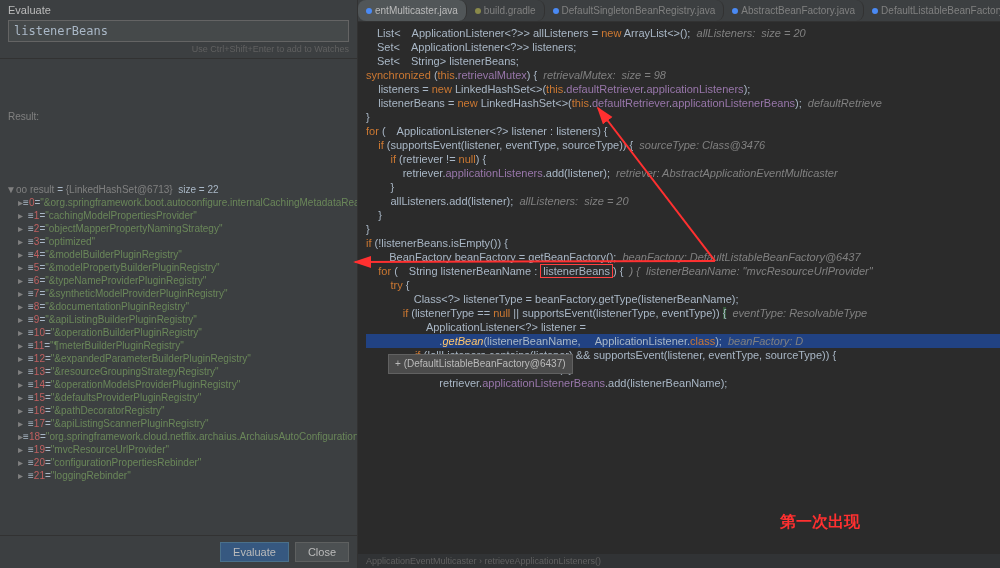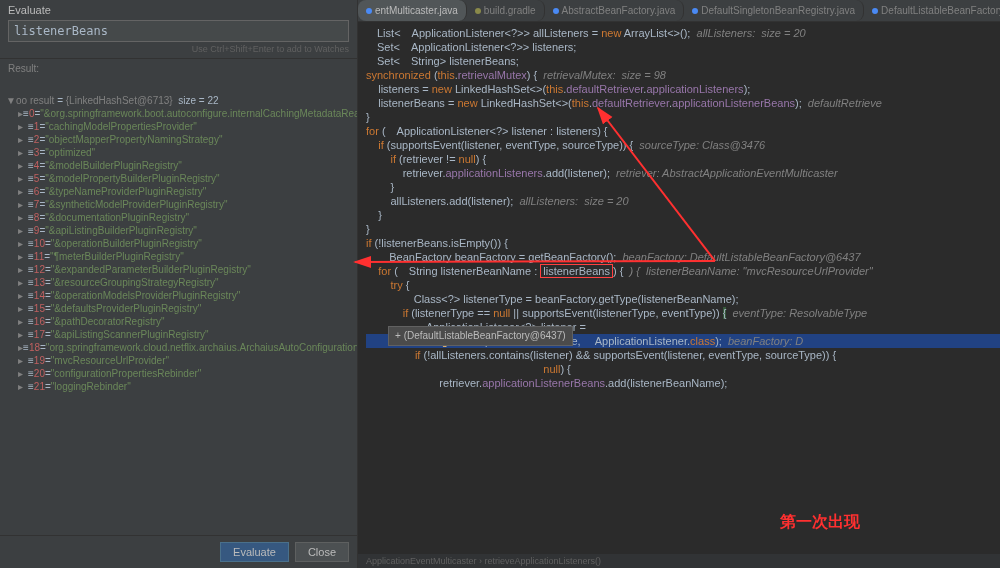--- a/index.html
+++ b/index.html
@@ -1,25 +1,25 @@
 <!DOCTYPE html>
 <html><head>
 <meta charset="utf-8">
 <style>
 *{margin:0;padding:0;box-sizing:border-box;font-family:'Segoe UI',Arial,sans-serif;}
 body{background:#2b2b2b;color:#a9b7c6;font-size:11px;width:1000px;height:568px;overflow:hidden;position:relative;}
 .container{display:flex;height:100%;}
-.left-panel{width:358px;background:#3c3f41;border-right:1px solid #323232;display:flex;flex-direction:column;}
+.left-panel{width:358px;background:#3c3f41;border-right:1px solid #323232;display:flex;flex-direction:column;gap:48px;}
 .right-panel{flex:1;background:#2b2b2b;display:flex;flex-direction:column;}
 .eval-header{padding:4px 8px;background:#3c3f41;border-bottom:1px solid #323232;font-size:11px;}
 .eval-title{color:#bbbbbb;margin-bottom:2px;}
 .expr-label{color:#808080;font-size:10px;margin-top:3px;}
 .expr-input{background:#45494a;border:1px solid #646464;color:#a9b7c6;padding:3px 5px;width:100%;margin-top:2px;font-size:12px;font-family:monospace;}
 .hint{color:#606060;font-size:9px;text-align:right;margin-top:2px;}
-.result-label{color:#808080;font-size:10px;margin:4px 8px 18px;}
+.result-label{color:#808080;font-size:10px;margin:4px 8px 11px;}
 .result-area{flex:1;overflow-y:auto;background:#3c3f41;padding:2px 4px;}
 .tree-row{padding:1px 2px;white-space:nowrap;font-size:10px;color:#a9b7c6;display:flex;align-items:center;}
 .tree-arrow{color:#808080;display:inline-block;width:10px;}
 .tree-idx{color:#c06060;}
 .tree-val{color:#6a8759;}
 .tree-gray{color:#808080;}
 .eval-buttons{padding:6px 8px;display:flex;gap:6px;justify-content:flex-end;border-top:1px solid #323232;}
 .btn{background:#4c5052;border:1px solid #5e6060;color:#bbbbbb;padding:3px 12px;font-size:11px;cursor:pointer;}
 .btn-primary{background:#365880;border-color:#4a708b;}
 .tabs-row{background:#3c3f41;border-bottom:1px solid #323232;display:flex;height:22px;overflow:hidden;}
@@ -27,21 +27,21 @@
 .tab.active{color:#bbbbbb;background:#515658;}
 .tab-dot{width:6px;height:6px;border-radius:50%;background:#4a8af4;}
 .code-area{flex:1;padding:4px 8px;font-family:'Consolas',monospace;font-size:11px;line-height:14px;overflow:hidden;position:relative;}
 .code-line{white-space:pre;color:#a9b7c6;}
 .kw{color:#cc7832;}
 .type{color:#a9b7c6;margin-left:11px;}
 .fld{color:#9876aa;}
 .cmt{color:#808080;font-style:italic;}
 .mth{color:#ffc66d;font-style:italic;}
 .hl-box{border:1px solid #ff4040;padding:0 2px;}
-.tooltip-box{position:absolute;background:#4b4b4b;border:1px solid #616161;padding:2px 6px;font-size:10px;color:#bbbbbb;top:304px;left:30px;z-index:10;}
+.tooltip-box{position:absolute;background:#4b4b4b;border:1px solid #616161;padding:2px 6px;font-size:10px;color:#bbbbbb;top:332px;left:30px;z-index:10;}
 .red-annotation{color:#ff3030;font-size:16px;position:absolute;bottom:35px;left:780px;z-index:20;font-weight:bold;}
 svg.arrows{position:absolute;top:0;left:0;pointer-events:none;z-index:5;}
 .breadcrumb{font-size:9px;color:#606060;padding:2px 8px;background:#313335;}
 </style>
 </head>
 <body>
 
 <div class="container">
   <div class="left-panel">
     <div class="eval-header">
@@ -85,22 +85,22 @@
     <div class="eval-buttons">
       <button class="btn btn-primary">Evaluate</button>
       <button class="btn">Close</button>
     </div>
   </div>
 
   <div class="right-panel">
     <div class="tabs-row" id="tabs-row">
         <div class="tab active"><span class="tab-dot" style="background:#4a8af4"></span>entMulticaster.java</div>
         <div class="tab"><span class="tab-dot" style="background:#8a8a4a"></span>build.gradle</div>
+        <div class="tab"><span class="tab-dot" style="background:#4a8af4"></span>DefaultSingletonBeanRegistry.java</div>
         <div class="tab"><span class="tab-dot" style="background:#4a8af4"></span>AbstractBeanFactory.java</div>
-        <div class="tab"><span class="tab-dot" style="background:#4a8af4"></span>DefaultSingletonBeanRegistry.java</div>
         <div class="tab"><span class="tab-dot" style="background:#4a8af4"></span>DefaultListableBeanFactory.java</div>
       </div>
     <div class="code-area">
 <div class="code-line"><span class="type">List</span>&lt;<span class="type">ApplicationListener</span>&lt;?&gt;&gt; allListeners = <span class="kw">new</span> ArrayList&lt;&gt;();  <span class="cmt">allListeners:  size = 20</span></div>
 <div class="code-line"><span class="type">Set</span>&lt;<span class="type">ApplicationListener</span>&lt;?&gt;&gt; listeners;</div>
 <div class="code-line"><span class="type">Set</span>&lt;<span class="type">String</span>&gt; listenerBeans;</div>
 <div class="code-line"><span class="kw">synchronized</span> (<span class="kw">this</span>.<span class="fld">retrievalMutex</span>) {  <span class="cmt">retrievalMutex:  size = 98</span></div>
 <div class="code-line">    listeners = <span class="kw">new</span> LinkedHashSet&lt;&gt;(<span class="kw">this</span>.<span class="fld">defaultRetriever</span>.<span class="fld">applicationListeners</span>);</div>
 <div class="code-line">    listenerBeans = <span class="kw">new</span> LinkedHashSet&lt;&gt;(<span class="kw">this</span>.<span class="fld">defaultRetriever</span>.<span class="fld">applicationListenerBeans</span>);  <span class="cmt">defaultRetrieve</span></div>
 <div class="code-line">}</div>

